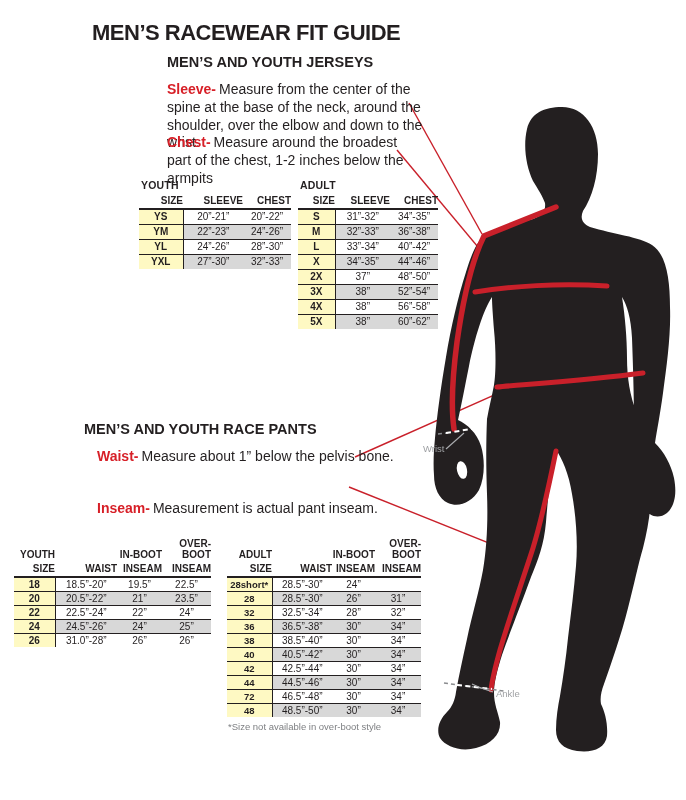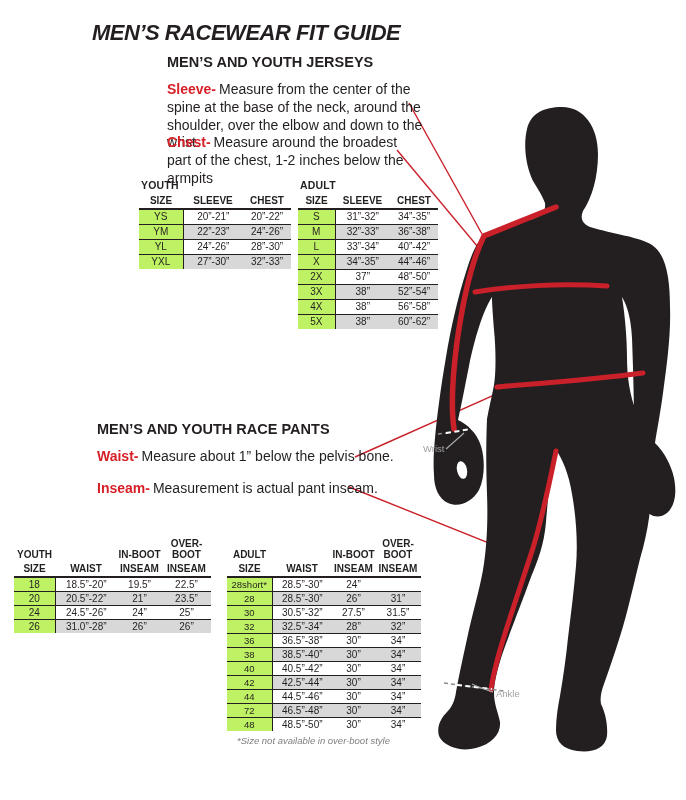--- a/index.html
+++ b/index.html
@@ -4,60 +4,60 @@
 <style>
   html,body{margin:0;padding:0;}
   body{
     width:686px;height:800px;position:relative;background:#ffffff;overflow:hidden;
     font-family:"Liberation Sans","DejaVu Sans",sans-serif;color:#231f20;
   }
   .abs{position:absolute;}
   #figure-svg{position:absolute;left:0;top:0;z-index:0;}
   .layer{position:absolute;z-index:1;}
 
-  #page-title{left:92px;top:20px;font-size:22px;font-weight:bold;font-style:italic;letter-spacing:-0.5px;white-space:nowrap;}
+  #page-title{left:92px;top:20px;font-size:22px;font-weight:bold;letter-spacing:-0.5px;white-space:nowrap;}
   .section-heading{font-weight:bold;font-size:14.5px;white-space:nowrap;}
   #jerseys-heading{left:167px;top:54px;}
-  #pants-heading{left:97px;top:421px;}
+  #pants-heading{left:84px;top:421px;}
 
   .desc{font-size:14px;line-height:1.27;}
   #sleeve-desc{left:167px;top:81px;width:258px;}
   #chest-desc{left:167px;top:134px;width:258px;}
   #waist-desc{left:97px;top:448px;width:340px;white-space:nowrap;}
-  #inseam-desc{left:97px;top:480px;width:340px;white-space:nowrap;}
+  #inseam-desc{left:97px;top:500px;width:340px;white-space:nowrap;}
   .lead{color:#d71f27;font-weight:bold;margin-right:3px;}
 
   .tblwrap{position:absolute;z-index:1;}
   .group-label{font-weight:bold;font-size:10.5px;margin:0 0 2px 2px;letter-spacing:0.2px;}
   .fit-table{border-collapse:collapse;table-layout:fixed;}
-  .fit-table th{font-weight:bold;font-size:10px;line-height:1.1;text-align:center;padding:0 0 2px 0;vertical-align:bottom;}
+  .fit-table th{font-weight:bold;font-size:10px;line-height:1.1;text-align:right;padding:0 0 2px 0;vertical-align:bottom;}
   .fit-table td{font-size:10px;text-align:center;padding:0;line-height:1;vertical-align:middle;}
   .fit-table thead tr:last-child{border-bottom:2.5px solid #231f20;}
   .fit-table tbody tr{border-bottom:1.5px solid #231f20;}
   .fit-table tbody tr:last-child{border-bottom:0;}
-  .fit-table tbody td:first-child{font-weight:normal;border-right:1.5px solid #231f20;background:#bef264;}
+  .fit-table tbody td:first-child{font-weight:bold;border-right:1.5px solid #231f20;background:#fef9c3;}
   .fit-table tbody tr:nth-child(even) td:not(:first-child){background:#d8d8d8;}
 
   .jersey td{height:14px;}
   .jersey th{height:13px;}
   .pants td{height:13px;}
   .pants thead th{height:12px;}
 
   #youth-jersey{left:139px;top:179px;}
   #adult-jersey{left:298px;top:179px;}
   #youth-pants{left:14px;top:538px;}
   #adult-pants{left:227px;top:538px;}
 
   .yj th:nth-child(1){width:44px;}.yj th:nth-child(2){width:60px;}.yj th:nth-child(3){width:48px;}
   .aj th:nth-child(1){width:37px;}.aj th:nth-child(2){width:55px;}.aj th:nth-child(3){width:48px;}
   .yp th:nth-child(1){width:41px;}.yp th:nth-child(2){width:62px;}.yp th:nth-child(3){width:45px;}.yp th:nth-child(4){width:49px;}
   .ap th:nth-child(1){width:45px;}.ap th:nth-child(2){width:60px;}.ap th:nth-child(3){width:43px;}.ap th:nth-child(4){width:46px;}
   .ap tbody td:first-child{font-size:9.5px;}
 
-  #footnote{margin-top:4px;font-size:9.5px;color:#7d7f82;margin-left:10px;font-style:italic;}
+  #footnote{margin-top:4px;font-size:9.5px;color:#7d7f82;margin-left:1px;}
 </style>
 </head>
 <body>
 
 <svg id="figure-svg" width="686" height="800" viewBox="0 0 686 800">
 
   <line x1="409" y1="103" x2="482" y2="234" stroke="#c9202a" stroke-width="1.4"></line>
   <line x1="397" y1="150" x2="503" y2="277" stroke="#c9202a" stroke-width="1.4"></line>
   <line x1="355" y1="457" x2="521" y2="383" stroke="#c9202a" stroke-width="1.4"></line>
   <line x1="349" y1="487" x2="524" y2="557" stroke="#c9202a" stroke-width="1.4"></line>
@@ -275,20 +275,26 @@
           <td>19.5”</td>
           <td>22.5”</td>
         </tr>
         <tr>
           <td>20</td>
           <td>20.5”-22”</td>
           <td>21”</td>
           <td>23.5”</td>
         </tr>
         <tr>
+          <td>22</td>
+          <td>22.5”-24”</td>
+          <td>22”</td>
+          <td>24”</td>
+        </tr>
+        <tr>
           <td>24</td>
           <td>24.5”-26”</td>
           <td>24”</td>
           <td>25”</td>
         </tr>
         <tr>
           <td>26</td>
           <td>31.0”-28”</td>
           <td>26”</td>
           <td>26”</td>
@@ -320,26 +326,20 @@
           <td>24”</td>
           <td></td>
         </tr>
         <tr>
           <td>28</td>
           <td>28.5”-30”</td>
           <td>26”</td>
           <td>31”</td>
         </tr>
         <tr>
-          <td>30</td>
-          <td>30.5”-32”</td>
-          <td>27.5”</td>
-          <td>31.5”</td>
-        </tr>
-        <tr>
           <td>32</td>
           <td>32.5”-34”</td>
           <td>28”</td>
           <td>32”</td>
         </tr>
         <tr>
           <td>36</td>
           <td>36.5”-38”</td>
           <td>30”</td>
           <td>34”</td>

